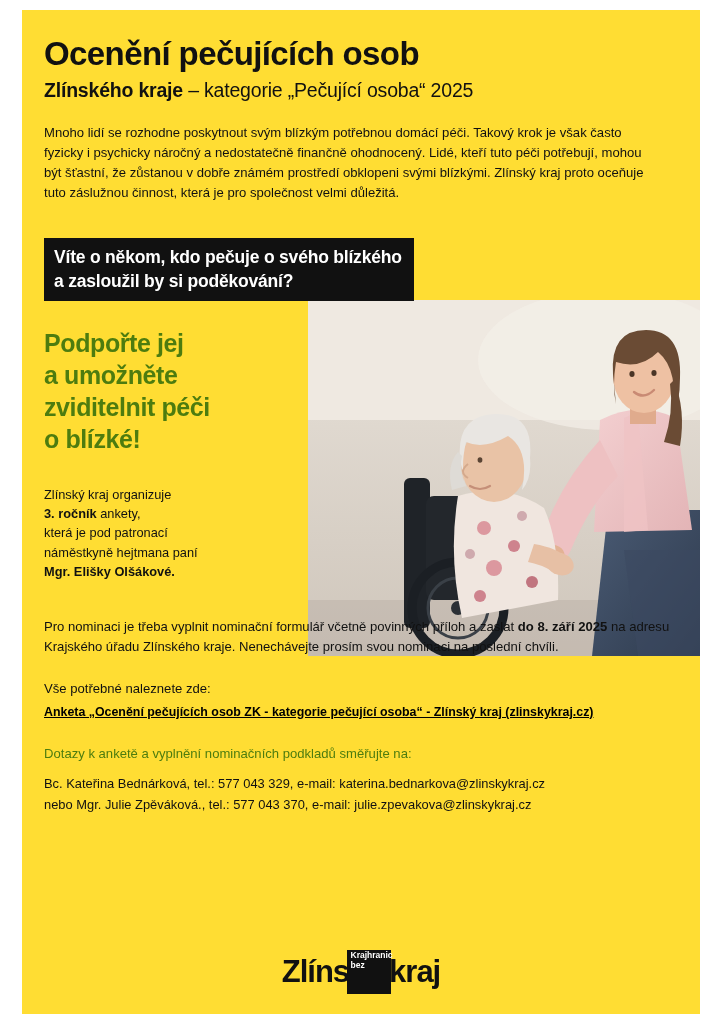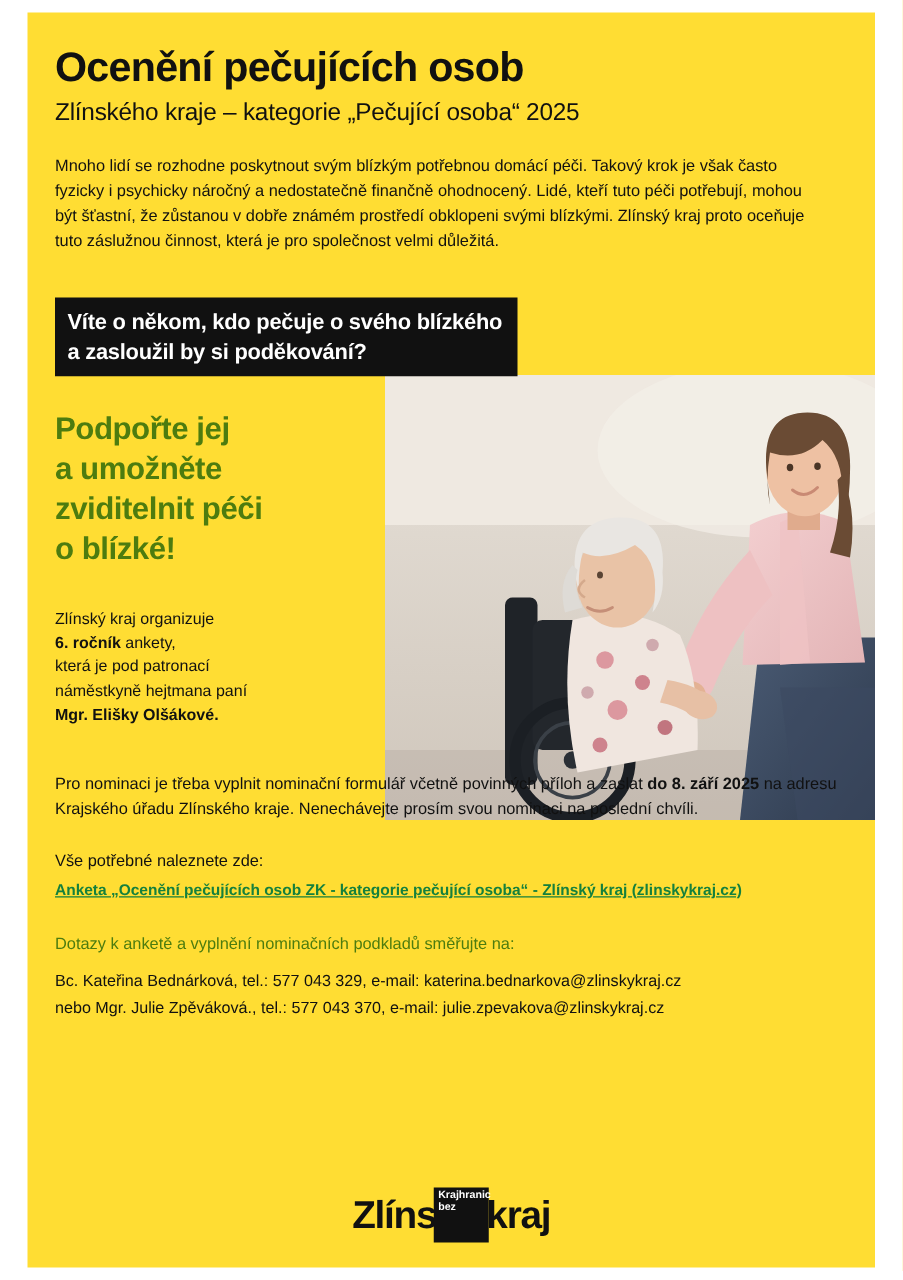--- a/index.html
+++ b/index.html
@@ -47,21 +47,21 @@
     margin: 0;
   }
   .subheadline {
     margin-top: 7px;
     font-size: 19.5px;
     color: #111111;
     line-height: 1.2;
     letter-spacing: -0.2px;
   }
   .subheadline .bold {
-    font-weight: normal;
+    font-weight: bold;
     margin-top: 26px;
   }
 
   
   .intro {
     margin-top: 21px;
     font-size: 13.1px;
     line-height: 1.52;
     color: #111111;
     max-width: 612px;
@@ -134,21 +134,21 @@
 
   .findhere {
     margin-top: 24px;
     font-size: 13.1px;
     color: #111111;
   }
   .link {
     margin-top: 9px;
     font-size: 12.4px;
     font-weight: bold;
-    color: #15803d;
+    color: #000000;
     text-decoration: underline;
     display: inline-block;
   }
   .questions {
     margin-top: 26px;
     font-size: 13.1px;
     color: #4d7c0f;
   }
   .contact {
     margin-top: 13px;
@@ -293,21 +293,21 @@
 
       <div class="cta">
         <div>Podpořte jej</div>
         <div>a umožněte</div>
         <div>zviditelnit péči</div>
         <div>o blízké!</div>
       </div>
 
       <div class="organizer">
         <div>Zlínský kraj organizuje</div>
-        <div><span class="b">6. ročník</span><span> ankety,</span></div>
+        <div><span class="b">3. ročník</span><span> ankety,</span></div>
         <div>která je pod patronací</div>
         <div>náměstkyně hejtmana paní</div>
         <div class="b">Mgr. Elišky Olšákové.</div>
       </div>
 
       <div class="lower">
         <span>Pro nominaci je třeba vyplnit nominační formulář včetně povinných příloh a zaslat </span><span class="b">do 8. září 2025</span><span> na adresu Krajského úřadu Zlínského kraje. Nenechávejte prosím svou nominaci na poslední chvíli.</span>
       </div>
 
       <div class="findhere">Vše potřebné naleznete zde:</div>

